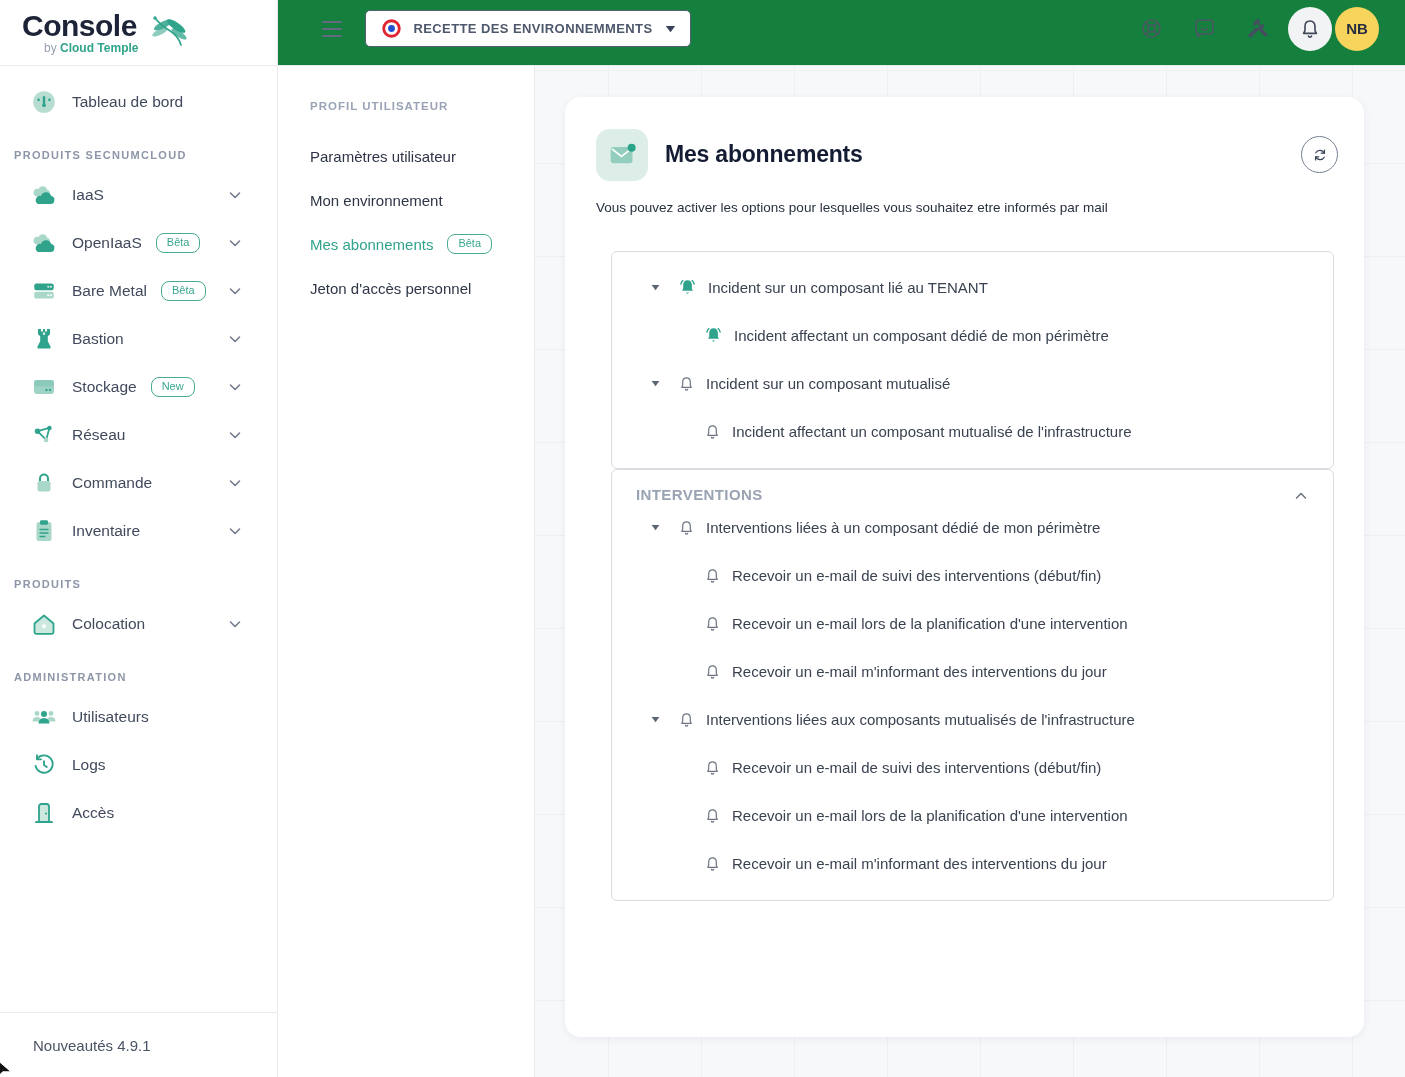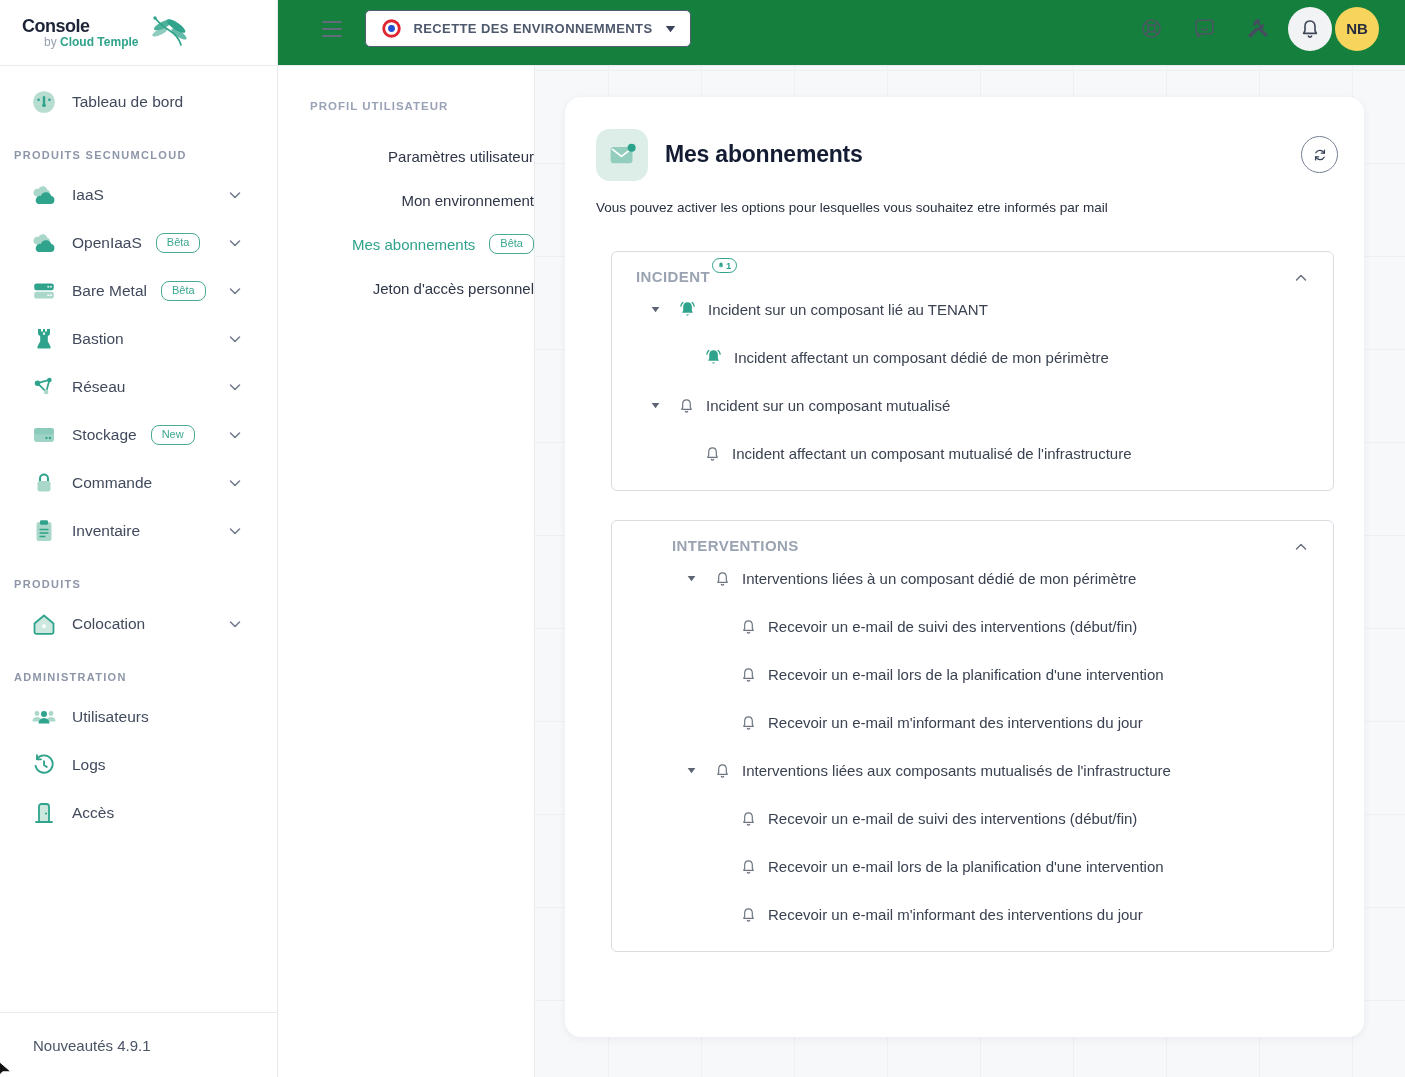--- a/index.html
+++ b/index.html
@@ -13,21 +13,21 @@
   body{
     width:1405px;height:1077px;position:relative;overflow:hidden;
     font-family:"Liberation Sans","DejaVu Sans",sans-serif;
     background:#fff;color:var(--text);
   }
   svg{display:block;}
 
   
   .sidebar-left{position:absolute;left:0;top:0;width:278px;height:1077px;background:#fff;border-right:1px solid var(--border);}
   .logo{height:66px;display:flex;align-items:center;padding-left:22px;gap:8px;border-bottom:1px solid var(--border);}
-  .logo-text .name{font-size:18px;font-weight:800;color:#1d2438;letter-spacing:-.5px;line-height:1;}
+  .logo-text .name{font-size:30px;font-weight:800;color:#1d2438;letter-spacing:-.5px;line-height:1;}
   .logo-text .byline{font-size:12px;margin:1px 0 0 22px;line-height:1;}
   .logo-text .byline .by{color:#98a1b2;font-weight:500;}
   .logo-text .byline .ct{color:var(--accent);font-weight:700;}
   .nav{padding-top:12px;}
   .sec-label{padding:23px 0 10px 14px;font-size:11px;font-weight:700;color:#8d96a8;letter-spacing:1.3px;text-transform:uppercase;}
   .nav-item{height:48px;display:flex;align-items:center;padding:0 34px 0 30px;cursor:pointer;}
   .nav-icon{width:28px;display:flex;justify-content:center;}
   .nav-label{margin-left:14px;font-size:15.5px;font-weight:500;color:#414a5c;}
   .pill{margin-left:14px;border:1px solid #49ab93;color:#3aa78f;border-radius:8px;font-size:11px;font-weight:500;padding:2.5px 10px;line-height:1.2;}
   .nav-chev{margin-left:auto;}
@@ -39,39 +39,39 @@
   .env-btn{margin-left:18px;width:326px;height:37px;border:1px solid #525d72;border-radius:5px;background:#fff;display:flex;align-items:center;padding:0 14px 0 16px;gap:10px;cursor:pointer;}
   .env-btn .env-label{flex:1;text-align:center;font-size:13px;font-weight:700;color:#4e586c;letter-spacing:.4px;}
   .topbar-right{margin-left:auto;display:flex;align-items:center;gap:9px;}
   .icon-btn{width:44px;height:44px;display:flex;align-items:center;justify-content:center;border-radius:50%;cursor:pointer;}
   .icon-btn.bell-wrap{background:#f2f3f5;}
   .avatar{width:44px;height:44px;border-radius:50%;background:var(--avatar);display:flex;align-items:center;justify-content:center;font-size:15px;font-weight:700;color:#262d3f;cursor:pointer;margin-left:3px;}
 
   
   .sidebar2{position:absolute;left:278px;top:66px;width:257px;bottom:0;background:#fff;border-right:1px solid var(--border);padding:34px 0 0 32px;}
   .profile-title{font-size:11.5px;font-weight:700;color:#9aa3b5;letter-spacing:1px;text-transform:uppercase;margin-bottom:22px;}
-  .profile-item{height:44px;display:flex;align-items:center;font-size:15px;font-weight:500;color:#2e3547;cursor:pointer;justify-content:flex-end;}
+  .profile-item{height:44px;display:flex;align-items:center;font-size:15px;font-weight:500;color:#2e3547;cursor:pointer;}
   .profile-item.active{color:var(--accent);}
 
   
   .main{
     position:absolute;left:535px;top:66px;right:0;bottom:0;background:var(--bg);
     background-image:linear-gradient(#eef0f2 1px,transparent 1px),linear-gradient(90deg,#eef0f2 1px,transparent 1px);
     background-size:93px 93px;background-position:-20px 4px;
   }
   .card{position:absolute;left:30px;top:31px;width:799px;height:940px;background:#fff;border-radius:16px;box-shadow:0 2px 8px rgba(20,30,60,.06);}
   .card-header{display:flex;align-items:center;gap:17px;padding:29px 26px 0 31px;}
   .mail-box{width:52px;height:52px;border-radius:14px;background:#ddeee8;display:flex;align-items:center;justify-content:center;}
   .card-title{font-size:23px;font-weight:800;color:#141c33;letter-spacing:-.2px;}
   .refresh-btn{margin-left:auto;width:37px;height:37px;border-radius:50%;border:1px solid #768093;background:#fff;display:flex;align-items:center;justify-content:center;cursor:pointer;}
   .card-subtitle{margin:16px 30px 0 31px;font-size:13.5px;color:#2a3040;}
 
   .sub-wrap{margin:36px 30px 0 46px;}
   .sub-box{border:1px solid var(--box-border);border-radius:6px;background:#fff;position:relative;padding-bottom:12px;}
-  .sub-box + .sub-box{margin-top:29px;padding-left:36px;}
+  .sub-box + .sub-box{}
   .sub-head{display:flex;align-items:flex-start;padding:16px 24px 0 24px;}
   .sub-title{font-size:15px;font-weight:700;color:#9aa3b2;letter-spacing:.4px;}
   .count-pill{display:inline-flex;align-items:center;gap:1px;border:1.3px solid var(--accent);border-radius:8px;padding:1px 5px 1px 4px;font-size:9.5px;font-weight:700;color:var(--accent);transform:translateY(-10px);margin-left:2px;}
   .count-pill i{font-style:normal;}
   .collapse{margin-left:auto;cursor:pointer;padding-top:2px;}
   .row{display:flex;align-items:center;height:48px;}
   .row:first-of-type{margin-top:12px;}
   .row .caret{width:11px;margin-left:38px;display:flex;cursor:pointer;}
   .row.l1 .bell{margin-left:16px;}
   .row.l2{padding-left:91px;}
@@ -177,45 +177,45 @@
           </span>
           <span class="nav-label">Bastion</span>
           <span class="nav-chev">
             <svg width="16" height="16" viewBox="0 0 16 16" fill="none" stroke="#737d8c" stroke-width="1.6" stroke-linecap="round" stroke-linejoin="round">
               <path d="m3.5 6 4.5 4.5L12.5 6"></path>
             </svg>
           </span>
         </div>
         <div class="nav-item">
           <span class="nav-icon">
+            <svg width="26" height="24" viewBox="0 0 26 24">
+              <rect x="3" y="5" width="20" height="14" rx="3" fill="#9fd3c5"></rect>
+              <rect x="3" y="5" width="20" height="6.5" rx="3" fill="#8ccbbb"></rect>
+              <circle cx="15.5" cy="15" r="1.15" fill="#2fa38b"></circle>
+              <circle cx="19" cy="15" r="1.15" fill="#2fa38b"></circle>
+            </svg>
+          </span>
+          <span class="nav-label">Stockage</span>
+          <span class="pill">New</span>
+          <span class="nav-chev">
+            <svg width="16" height="16" viewBox="0 0 16 16" fill="none" stroke="#737d8c" stroke-width="1.6" stroke-linecap="round" stroke-linejoin="round">
+              <path d="m3.5 6 4.5 4.5L12.5 6"></path>
+            </svg>
+          </span>
+        </div>
+        <div class="nav-item">
+          <span class="nav-icon">
             <svg width="26" height="26" viewBox="0 0 24 24">
               <path d="M6 8.5 17 5.5M17 5.5l-3 11M6 8.5l8 8" stroke="#2fa38b" stroke-width="1.6" fill="none"></path>
               <circle cx="6" cy="8.5" r="2.5" fill="#2fa38b"></circle>
               <circle cx="17" cy="5.5" r="2.1" fill="#2fa38b"></circle>
               <circle cx="14" cy="16.5" r="2.1" fill="#a9d7c9"></circle>
             </svg>
           </span>
           <span class="nav-label">Réseau</span>
-          <span class="nav-chev">
-            <svg width="16" height="16" viewBox="0 0 16 16" fill="none" stroke="#737d8c" stroke-width="1.6" stroke-linecap="round" stroke-linejoin="round">
-              <path d="m3.5 6 4.5 4.5L12.5 6"></path>
-            </svg>
-          </span>
-        </div>
-        <div class="nav-item">
-          <span class="nav-icon">
-            <svg width="26" height="24" viewBox="0 0 26 24">
-              <rect x="3" y="5" width="20" height="14" rx="3" fill="#9fd3c5"></rect>
-              <rect x="3" y="5" width="20" height="6.5" rx="3" fill="#8ccbbb"></rect>
-              <circle cx="15.5" cy="15" r="1.15" fill="#2fa38b"></circle>
-              <circle cx="19" cy="15" r="1.15" fill="#2fa38b"></circle>
-            </svg>
-          </span>
-          <span class="nav-label">Stockage</span>
-          <span class="pill">New</span>
           <span class="nav-chev">
             <svg width="16" height="16" viewBox="0 0 16 16" fill="none" stroke="#737d8c" stroke-width="1.6" stroke-linecap="round" stroke-linejoin="round">
               <path d="m3.5 6 4.5 4.5L12.5 6"></path>
             </svg>
           </span>
         </div>
         <div class="nav-item">
           <span class="nav-icon">
             <svg width="24" height="26" viewBox="0 0 24 26">
               <path d="M8 12V8.5a4 4 0 0 1 8 0V12" fill="none" stroke="#2fa38b" stroke-width="2"></path>
@@ -397,35 +397,20 @@
               <path d="M6.4 14.4A6.2 6.2 0 0 0 17.6 15"></path>
               <path d="M17.9 5.4v4.2h-4.2"></path>
               <path d="M6.1 18.6v-4.2h4.2"></path>
             </svg>
           </span>
       </button>
     </div>
     <p class="card-subtitle">Vous pouvez activer les options pour lesquelles vous souhaitez etre informés par mail</p>
     <div class="sub-wrap">
         <div class="sub-box">
-          <div class="sub-head">
-            <span class="sub-title">INCIDENT</span>
-            <span class="count-pill">
-              <svg width="8" height="9" viewBox="0 0 24 24">
-                <path d="M12 3c-3 0-4.8 2.3-4.8 5.2v4.3L6 15.4h12l-1.2-2.9V8.2C16.8 5.3 15 3 12 3z" fill="#2fa38b"></path>
-                <path d="M10.5 17.5a1.5 1.5 0 0 0 3 0z" fill="#2fa38b"></path>
-              </svg>
-              <i>1</i>
-            </span>
-            <span class="collapse">
-              <svg width="16" height="16" viewBox="0 0 16 16" fill="none" stroke="#6b7380" stroke-width="1.5" stroke-linecap="round" stroke-linejoin="round">
-                <path d="M3.5 10 8 5.5 12.5 10"></path>
-              </svg>
-            </span>
-          </div>
           <div class="row l1">
             <span class="caret">
               <svg width="11" height="11" viewBox="0 0 12 12">
                 <path d="M1.8 3.2h8.4L6 9z" fill="#5d6472"></path>
               </svg>
             </span>
             <span class="bell">
               <svg width="21" height="21" viewBox="0 0 24 24">
                 <path d="M12 3.8c-3.1 0-4.9 2.3-4.9 5.2v4.2L5.9 15.8h12.2L17 13.2V9c0-2.9-1.8-5.2-5-5.2z" fill="#2fa38b"></path>
                 <path d="M10.3 17.8a1.8 1.8 0 0 0 3.4 0z" fill="#2fa38b"></path>

